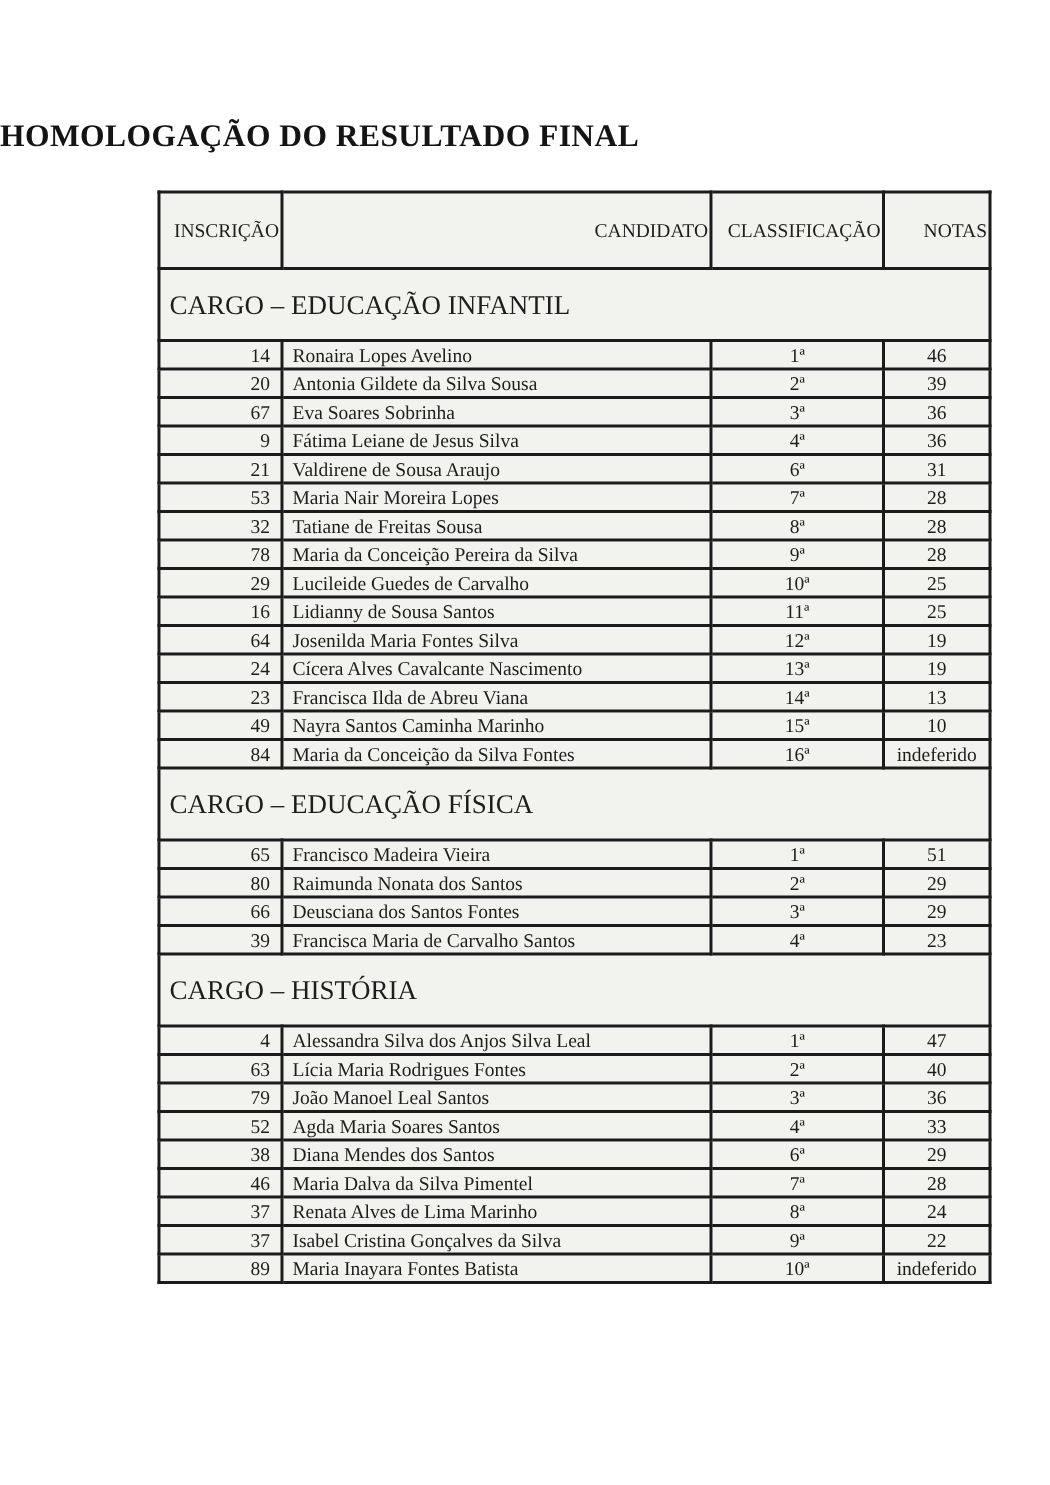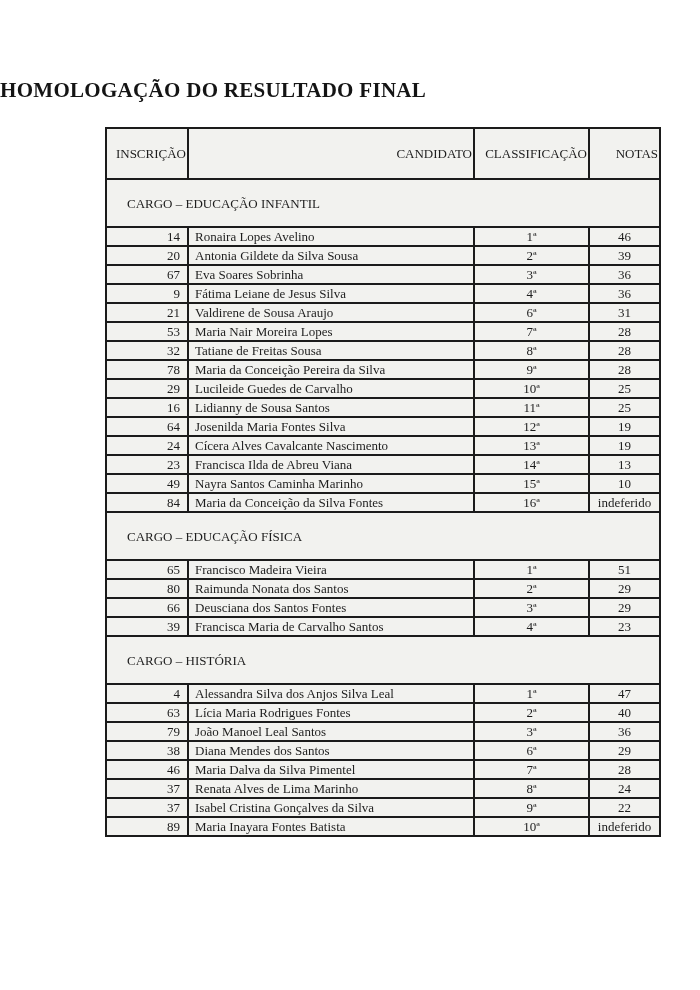--- a/index.html
+++ b/index.html
@@ -54,22 +54,22 @@
   }
   .results th {
     text-align: right;
     height: 15px;
     padding: 17px 1px;
   }
   td.section-cell {
     height: 44px;
     vertical-align: middle;
     text-align: left;
-    padding-left: 20px;
-    font-size: 13px;
+    padding-left: 6px;
+    font-size: 18px;
   }
   tr.data-row { height: 17px; margin-top: 42px; }
   td.c-insc  { text-align: right; padding-right: 7px; }
   td.c-cand  { text-align: left;  padding-left: 6px; }
   td.c-class { text-align: center; }
   td.c-notas { text-align: center; }
 </style>
 </head>
 <body>
 
@@ -227,20 +227,26 @@
           <td class="c-class">2ª</td>
           <td class="c-notas">40</td>
         </tr>
         <tr class="data-row">
           <td class="c-insc">79</td>
           <td class="c-cand">João Manoel Leal Santos</td>
           <td class="c-class">3ª</td>
           <td class="c-notas">36</td>
         </tr>
         <tr class="data-row">
+          <td class="c-insc">52</td>
+          <td class="c-cand">Agda Maria Soares Santos</td>
+          <td class="c-class">4ª</td>
+          <td class="c-notas">33</td>
+        </tr>
+        <tr class="data-row">
           <td class="c-insc">38</td>
           <td class="c-cand">Diana Mendes dos Santos</td>
           <td class="c-class">6ª</td>
           <td class="c-notas">29</td>
         </tr>
         <tr class="data-row">
           <td class="c-insc">46</td>
           <td class="c-cand">Maria Dalva da Silva Pimentel</td>
           <td class="c-class">7ª</td>
           <td class="c-notas">28</td>

